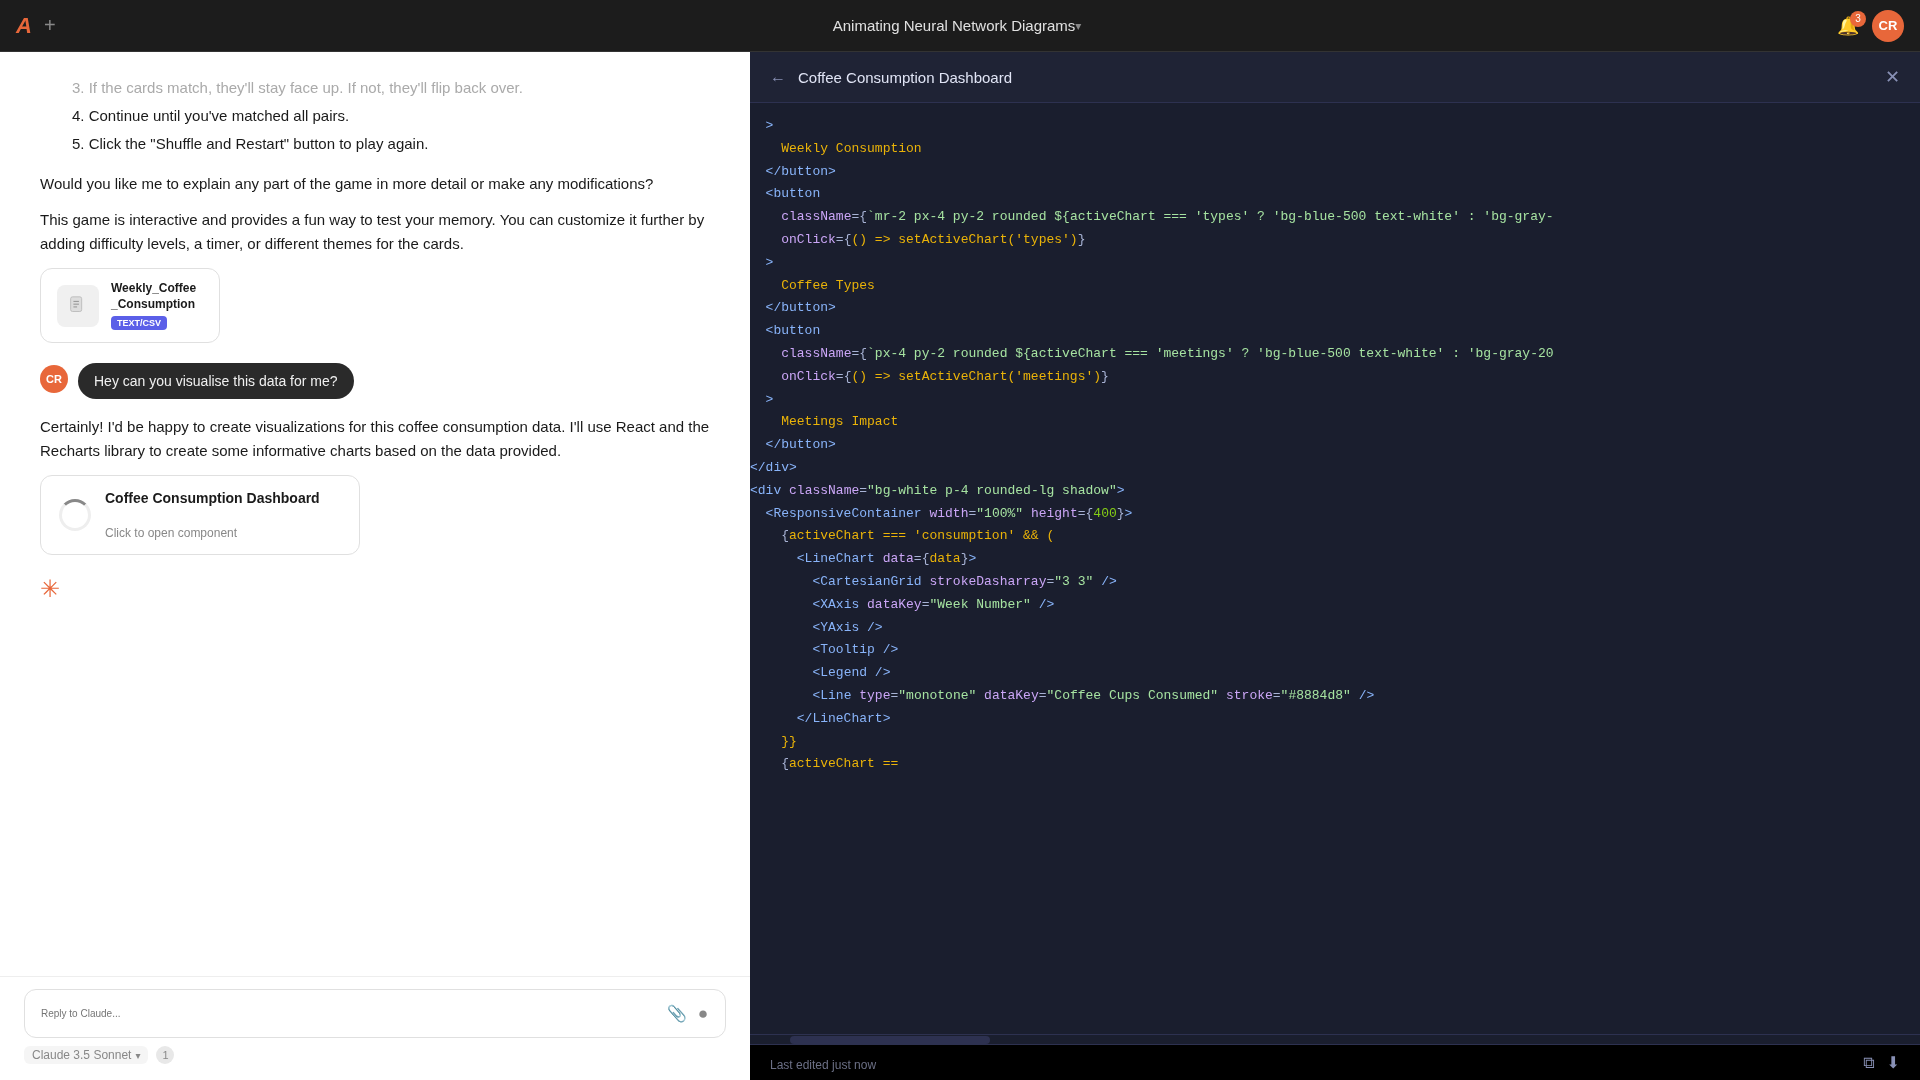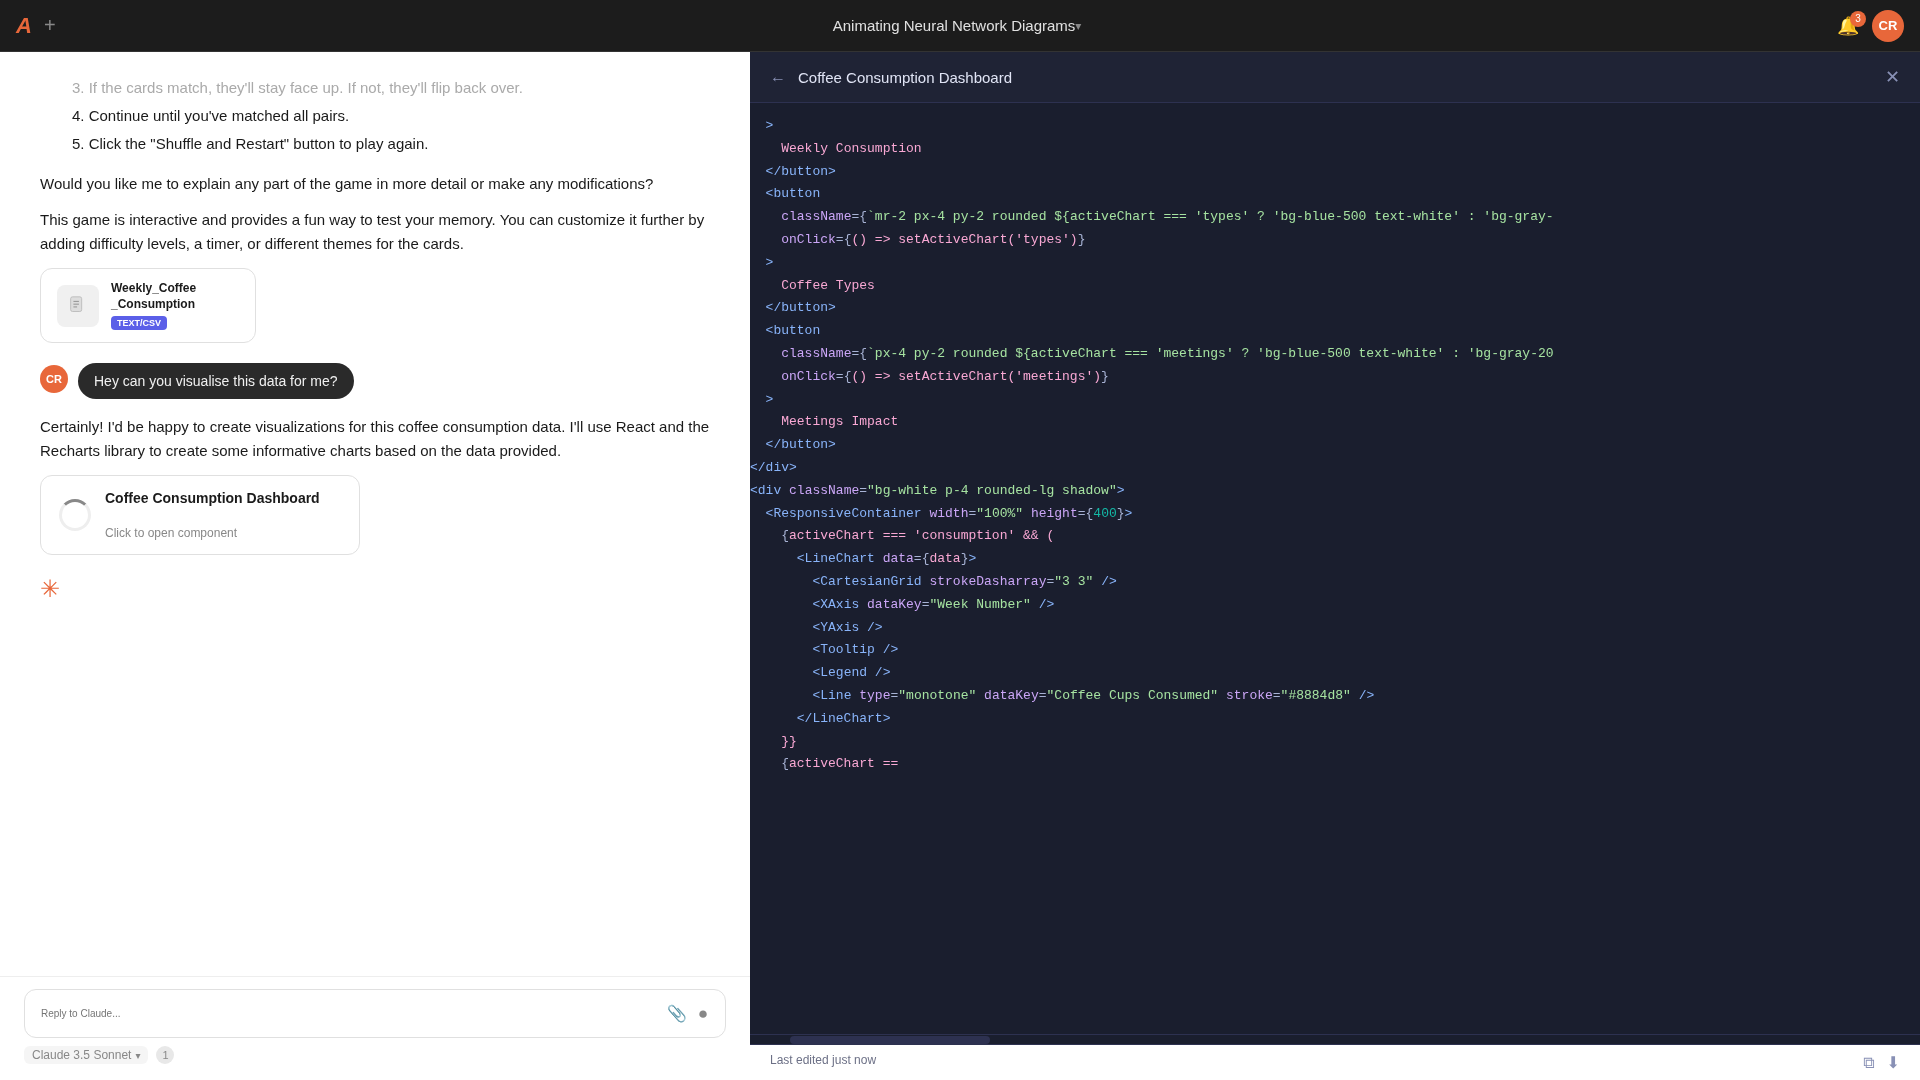--- a/index.html
+++ b/index.html
@@ -140,21 +140,21 @@
 
     
     .file-card {
       background: #fff;
       border: 1px solid #e0e0e0;
       border-radius: 12px;
       padding: 12px 16px;
       display: flex;
       align-items: center;
       gap: 12px;
-      width: 216px;
+      width: 180px;
       margin-bottom: 20px;
       cursor: pointer;
     }
     .file-icon-box {
       width: 42px;
       height: 42px;
       background: #f0f0f0;
       border-radius: 8px;
       display: flex;
       align-items: center;
@@ -372,29 +372,29 @@
       font-size: 13px;
       line-height: 1.6;
       white-space: pre;
     }
     .line-content {
       color: #a8b3d5;
     }
     .kw-tag { color: #89b4fa; }
     .kw-attr { color: #cba6f7; }
     .kw-str { color: #a6e3a1; }
-    .kw-orange { color: #14b8a6; }
-    .kw-expr { color: #f9a8d4; }
+    .kw-orange { color: #84cc16; }
+    .kw-expr { color: #eab308; }
 
     
     .code-footer {
-      background: #ffffff;
+      background: #000000;
       padding: 8px 20px;
       display: flex;
-      align-items: flex-start;
+      align-items: flex-end;
       justify-content: space-between;
       border-top: 1px solid #2d3150;
       flex-shrink: 0;
     }
     .code-footer-text {
       color: #6c7086;
       font-size: 12px;
     }
     .code-footer-actions {
       display: flex;

